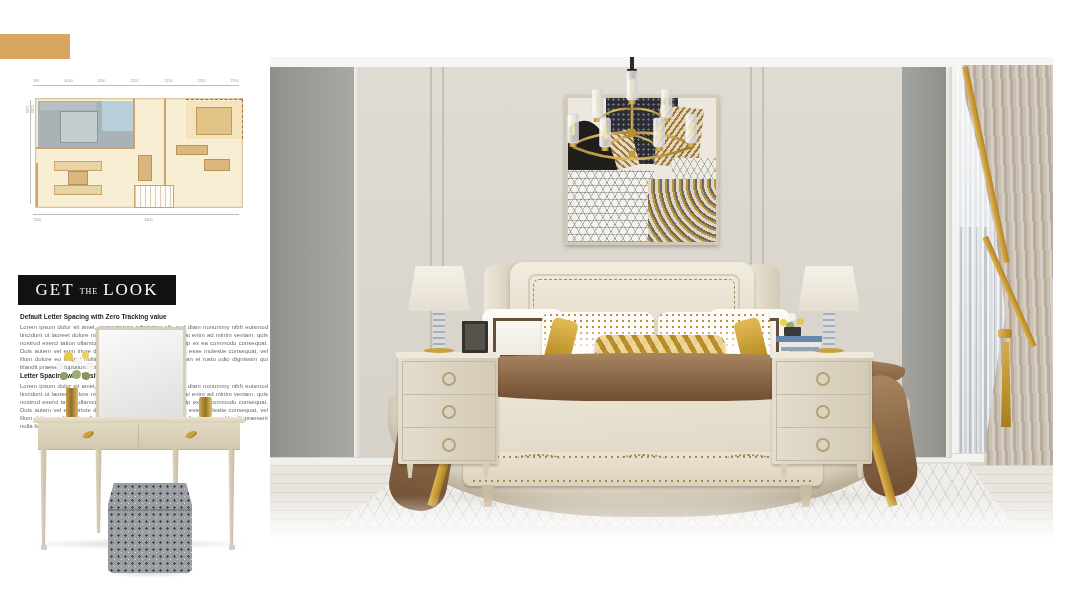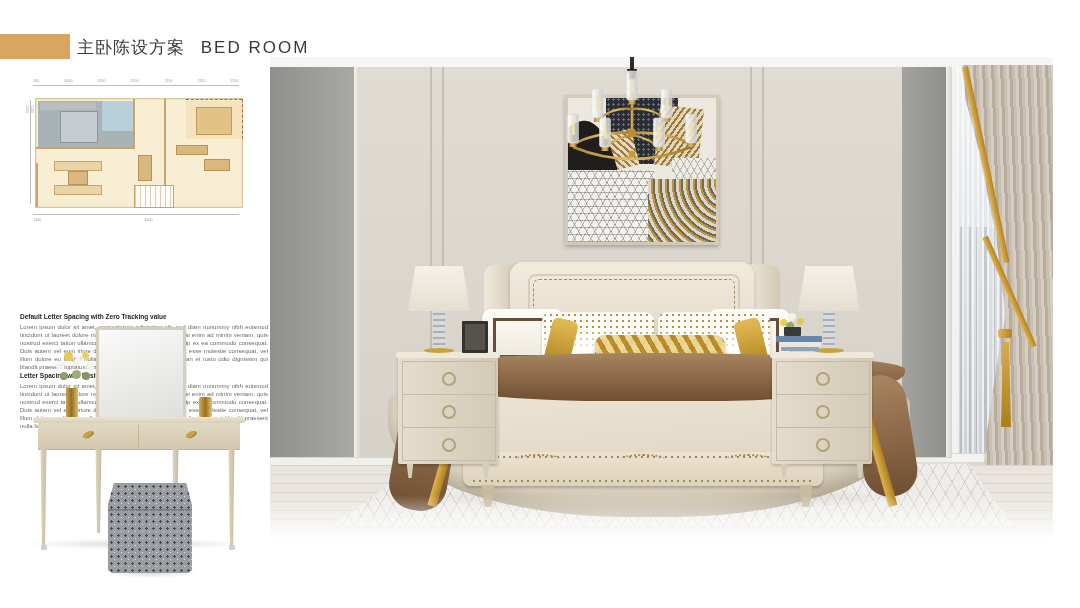--- a/index.html
+++ b/index.html
@@ -166,24 +166,20 @@
   .book{position:absolute;border-radius:1px;}
 
   .fade-bottom{left:0;top:438px;width:783px;height:50px;background:linear-gradient(180deg,rgba(255,255,255,0),#ffffff 88%);}
 </style>
 </head>
 <body>
 
 <div class="board">
 
   <div class="abs hdr-accent"></div>
-  <div class="abs hdr-title">
-    <span>主卧陈设方案</span>
-    <span class="en">BED ROOM</span>
-  </div>
 
   <div class="abs fp">
     <div class="fp-dims" style="left:8px;top:0;width:206px;">
       <span>100</span>
       <span>4000</span>
       <span>2050</span>
       <span>2150</span>
       <span>2130</span>
       <span>2320</span>
       <span>2700</span>
@@ -223,20 +219,25 @@
       <div class="fp-dashr" style="left:205px;top:0;width:1px;height:40px;"></div>
     </div>
 
     <div class="fp-dimline" style="left:8px;top:136px;width:206px;height:1px;"></div>
     <div class="fp-dims" style="left:8px;top:139px;width:120px;">
       <span>1100</span>
       <span>4600</span>
     </div>
   </div>
 
+  <div class="abs gtl-banner">
+    <span class="big">GET</span>
+    <span class="small">THE</span>
+    <span class="big">LOOK</span>
+  </div>
   <div class="abs gtl-h" style="top:313px;">Default Letter Spacing with Zero Tracking value</div>
   <div class="abs gtl-p" style="top:323px;">Lorem ipsum dolor sit amet, consectetuer adipiscing elit, sed diam nonummy nibh euismod tincidunt ut laoreet dolore magna aliquam erat volutpat. Ut wisi enim ad minim veniam, quis nostrud exerci tation ullamcorper suscipit lobortis nisl ut aliquip ex ea commodo consequat. Duis autem vel eum iriure dolor in hendrerit in vulputate velit esse molestie consequat, vel illum dolore eu feugiat nulla facilisis at vero eros et accumsan et iusto odio dignissim qui blandit praesent luptatum zzril delenit.</div>
   <div class="abs gtl-h" style="top:372px;">Letter Spacing with Positive Tracking value</div>
   <div class="abs gtl-p" style="top:382px;">Lorem ipsum dolor sit amet, consectetuer adipiscing elit, sed diam nonummy nibh euismod tincidunt ut laoreet dolore magna aliquam erat volutpat. Ut wisi enim ad minim veniam, quis nostrud exerci tation ullamcorper suscipit lobortis nisl ut aliquip ex ea commodo consequat. Duis autem vel eum iriure dolor in hendrerit in vulputate velit esse molestie consequat, vel illum dolore eu feugiat nulla facilisis. accumsan et iusto odio dignissim qui blandit praesent nulla facilisi.</div>
 
   <div class="abs soft-shadow" style="left:25px;top:538px;width:225px;height:12px;"></div>
   <div class="abs van-mirror"></div>
 
   <div class="abs" style="left:52px;top:348px;width:46px;height:42px;">
     <div class="flower-dot" style="left:4px;top:14px;width:8px;height:8px;background:#f4f3ee;"></div>

